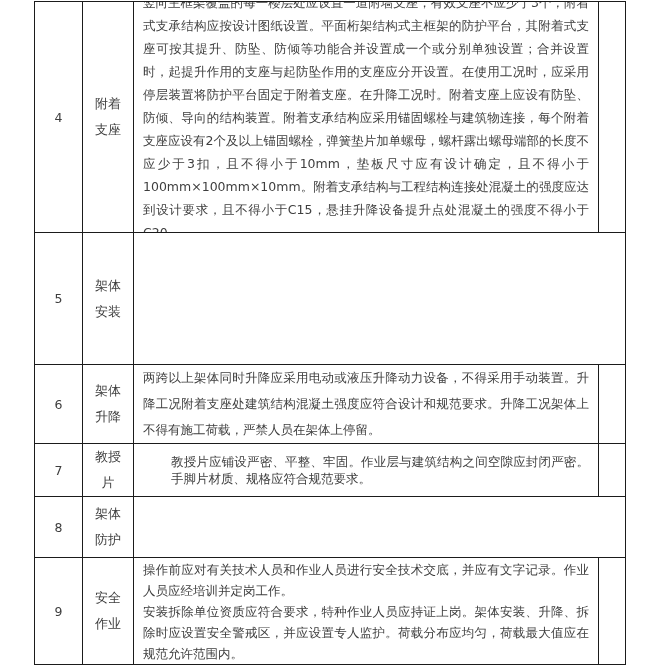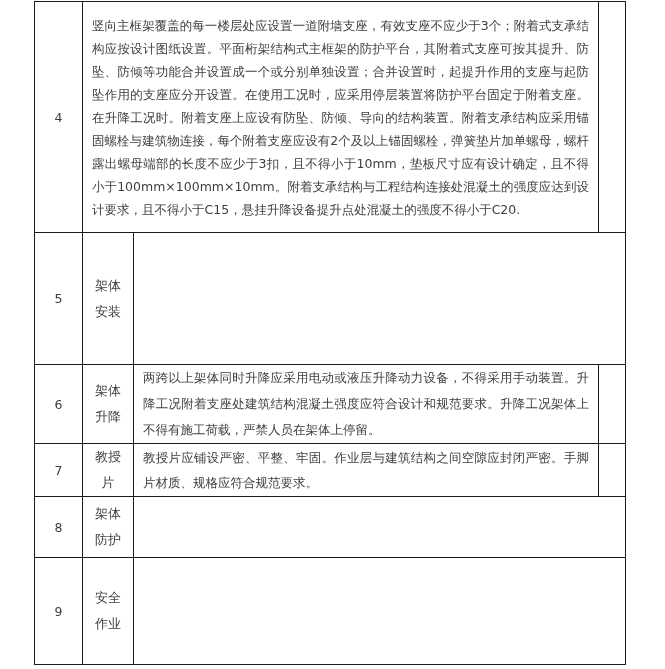--- a/index.html
+++ b/index.html
@@ -54,32 +54,34 @@
   }
   .end { width: 26px; }
   .h-r4 { height: 230px; }
   .h-r5 { height: 132px; }
   .h-r6 { height: 79px; }
   .h-r7 { height: 53px; }
   .h-r8 { height: 61px; }
   .h-r9 { height: 107px; }
   .lh23 { line-height: 23px; }
   .lh26 { line-height: 26px; }
-  .lh25 { line-height: 25px; }
+  .lh25 { line-height: 17px; margin-left: 28px; }
   .lh28 { line-height: 28px; }
   .lh21 { line-height: 21px; }
 </style>
 </head>
 <body>
 
 <div class="page">
   <div class="doc-table">
 
     <div class="t-row h-r4">
       <div class="cell num">4</div>
+      <div class="cell cat">附着
+支座</div>
       <div class="cell txt">
         <div class="txt-inner lh23">竖向主框架覆盖的每一楼层处应设置一道附墙支座，有效支座不应少于3个；附着式支承结构应按设计图纸设置。平面桁架结构式主框架的防护平台，其附着式支座可按其提升、防坠、防倾等功能合并设置成一个或分别单独设置；合并设置时，起提升作用的支座与起防坠作用的支座应分开设置。在使用工况时，应采用停层装置将防护平台固定于附着支座。在升降工况时。附着支座上应设有防坠、防倾、导向的结构装置。附着支承结构应采用锚固螺栓与建筑物连接，每个附着支座应设有2个及以上锚固螺栓，弹簧垫片加单螺母，螺杆露出螺母端部的长度不应少于3扣，且不得小于10mm，垫板尺寸应有设计确定，且不得小于100mm×100mm×10mm。附着支承结构与工程结构连接处混凝土的强度应达到设计要求，且不得小于C15，悬挂升降设备提升点处混凝土的强度不得小于C20.</div>
       </div>
       <div class="cell end"></div>
     </div>
 
     <div class="t-row h-r5">
       <div class="cell num">5</div>
       <div class="cell cat">架体
 安装</div>
@@ -110,17 +112,21 @@
       <div class="cell num">8</div>
       <div class="cell cat">架体
 防护</div>
       <div class="cell end"></div>
     </div>
 
     <div class="t-row h-r9">
       <div class="cell num">9</div>
       <div class="cell cat">安全
 作业</div>
+      <div class="cell txt">
+        <div class="txt-inner lh21">操作前应对有关技术人员和作业人员进行安全技术交底，并应有文字记录。作业人员应经培训并定岗工作。
+安装拆除单位资质应符合要求，特种作业人员应持证上岗。架体安装、升降、拆除时应设置安全警戒区，并应设置专人监护。荷载分布应均匀，荷载最大值应在规范允许范围内。</div>
+      </div>
       <div class="cell end"></div>
     </div>
 
   </div>
 </div>
 
 </body></html>

